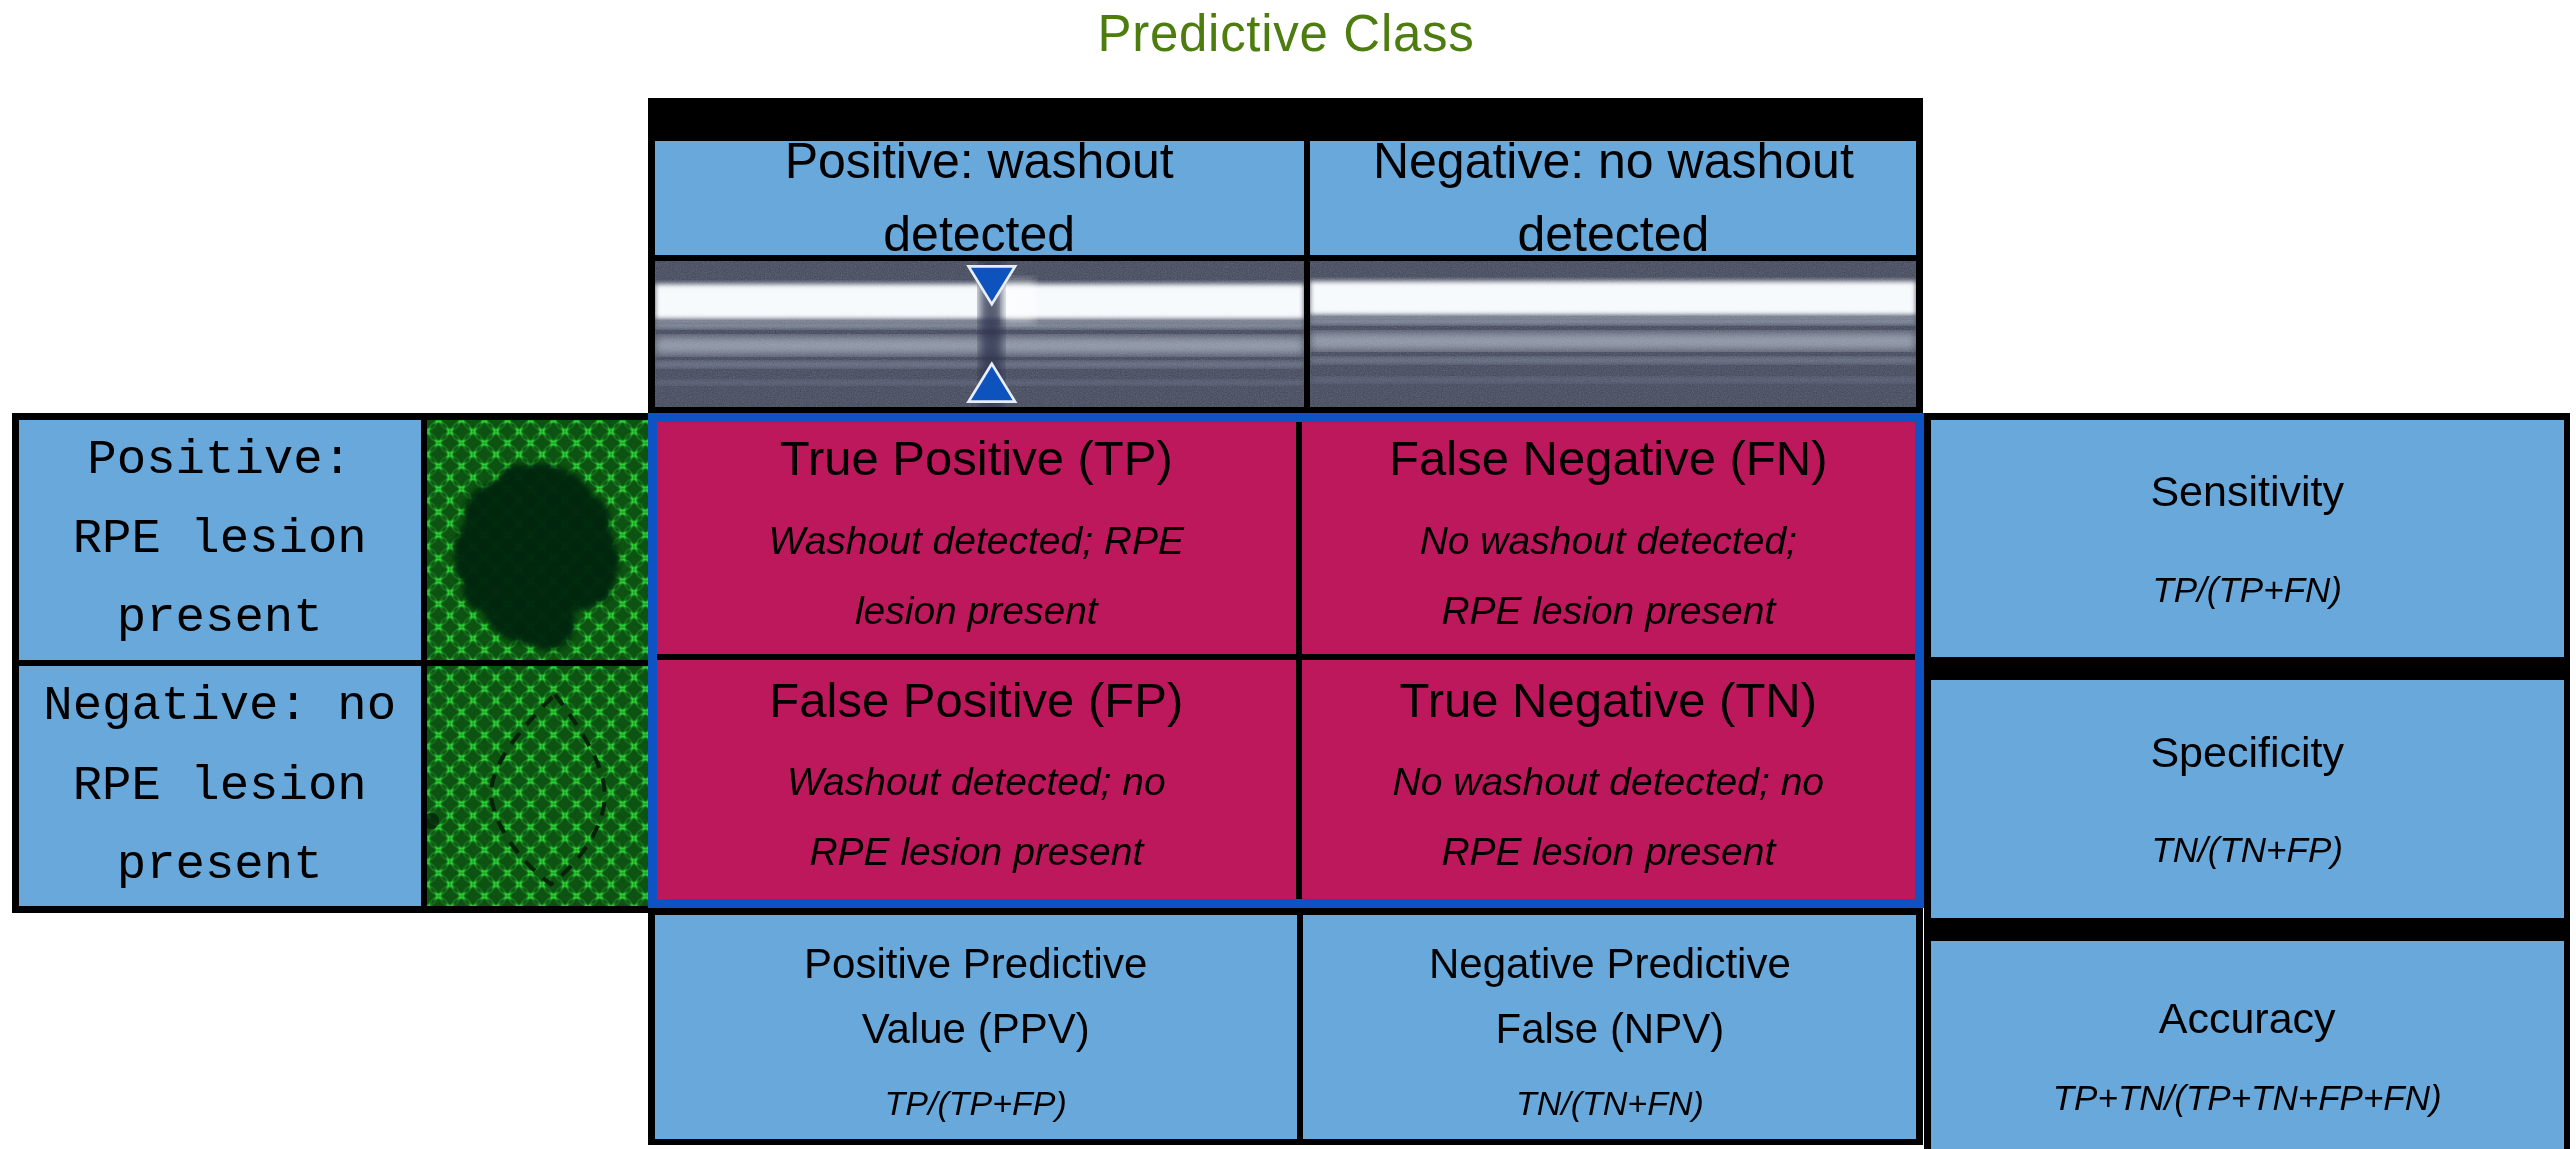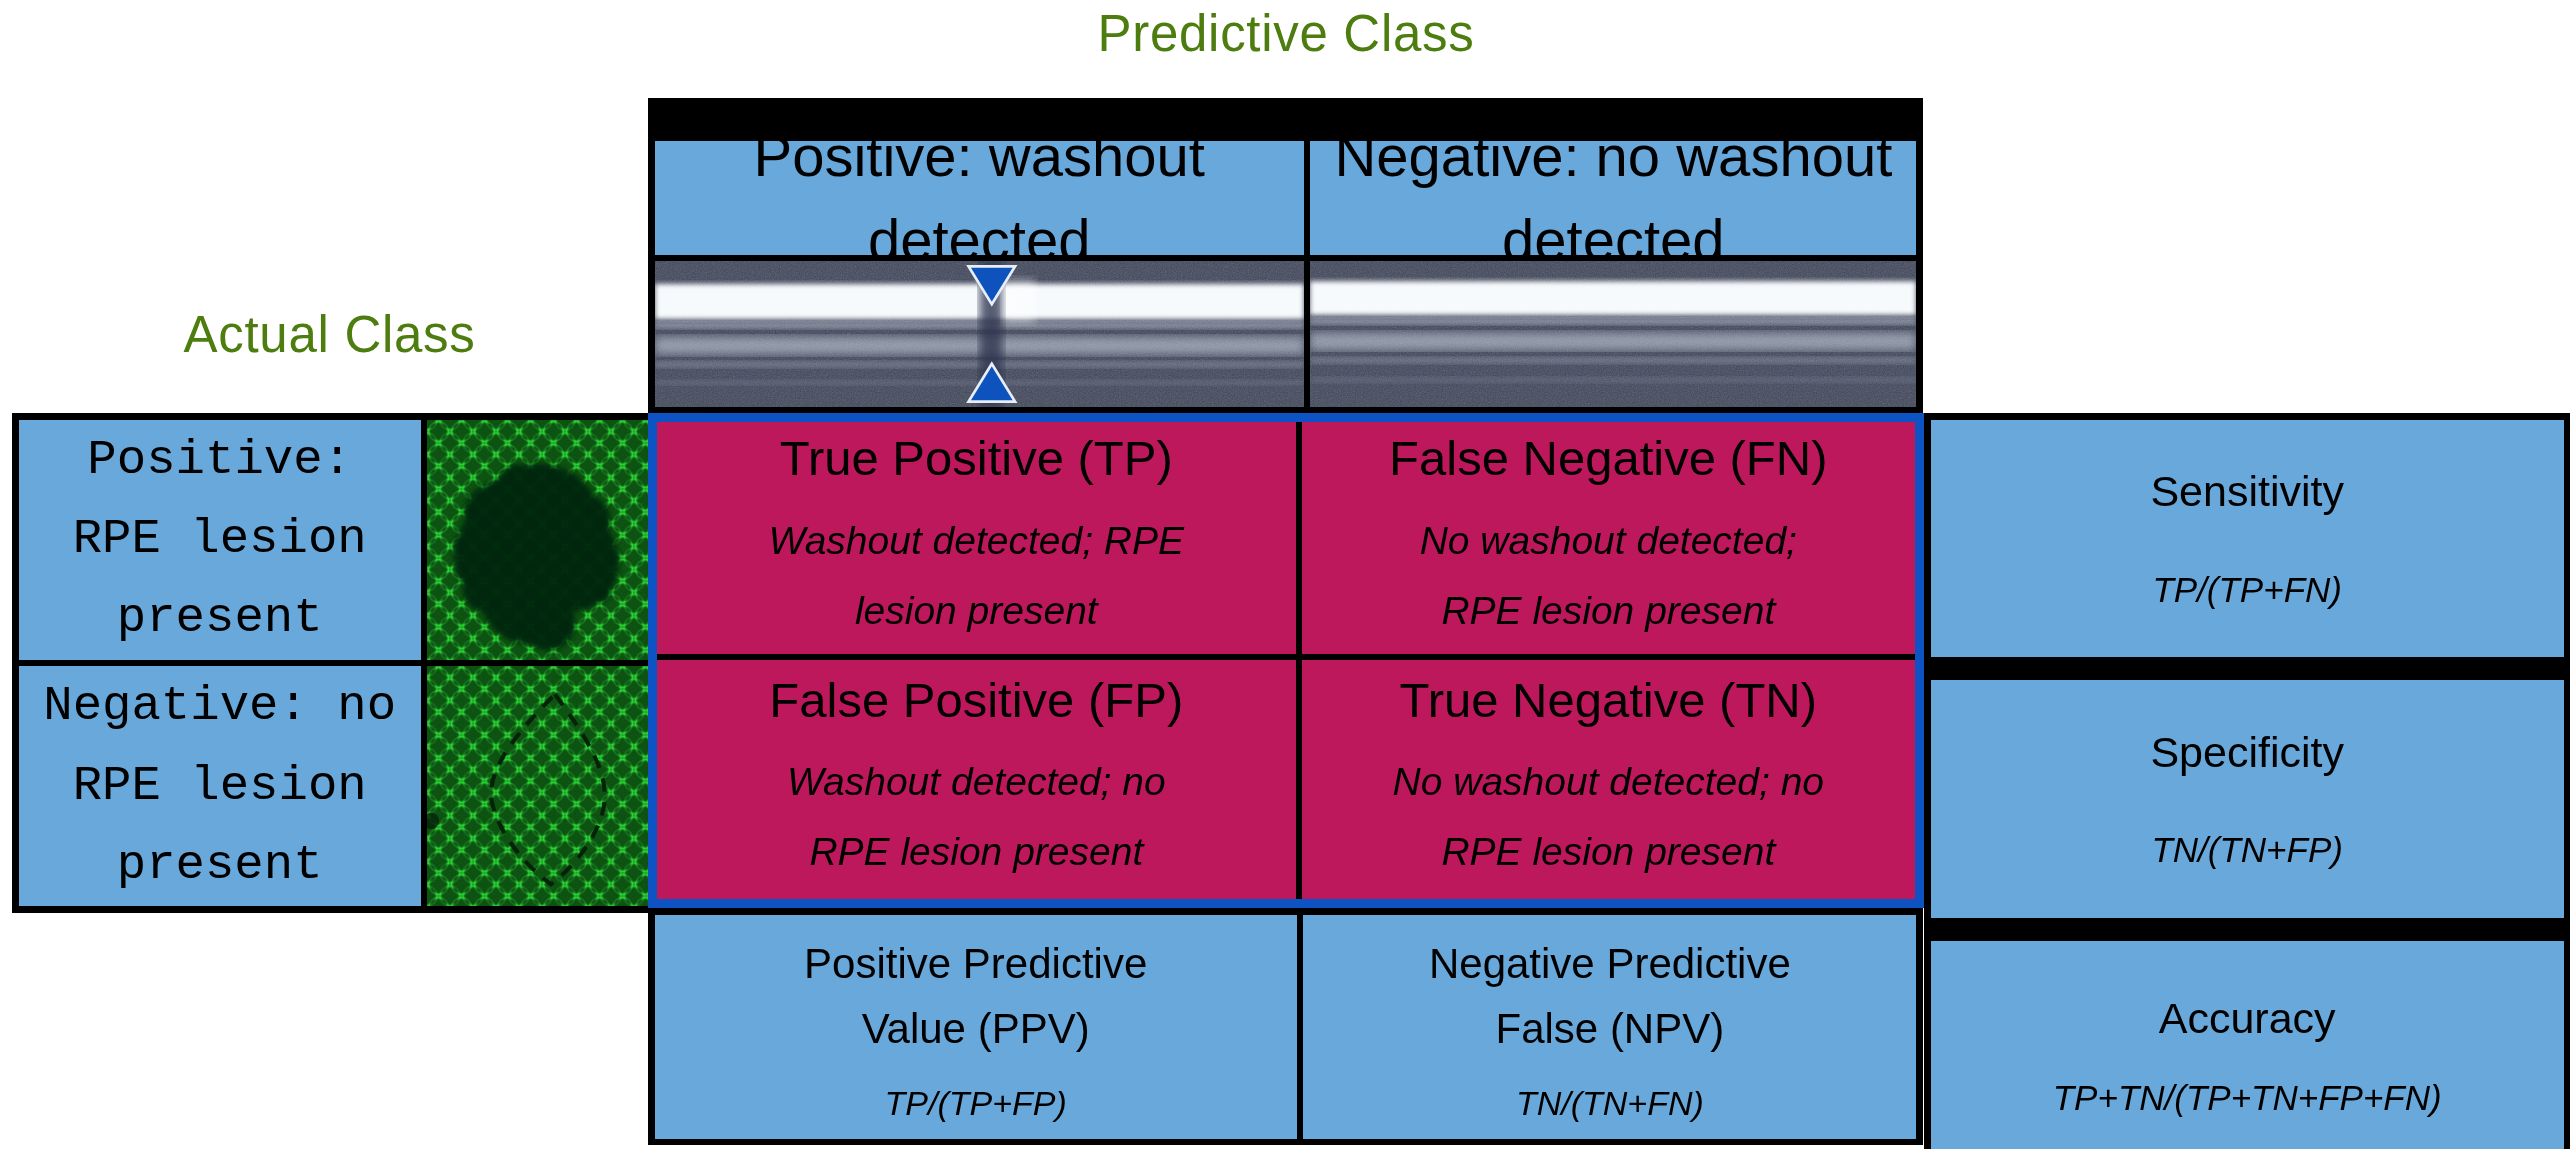--- a/index.html
+++ b/index.html
@@ -21,21 +21,21 @@
     grid-template-columns:639px 613px;grid-template-rows:232px 239px;}
   .right-block{left:1924px;top:413px;padding:6.7px;gap:23px;
     grid-template-columns:633px;grid-template-rows:237px 238px 230px;}
   .bottom-block{left:648px;top:908px;padding:6.7px;gap:6.7px;
     grid-template-columns:642px 613px;grid-template-rows:224px;}
 
   .cell{display:flex;flex-direction:column;align-items:center;justify-content:center;text-align:center;}
   .blue{background:var(--cell_blue,#69a8da);}
   .white{background:#be185d;}
 
-  .hcell{font-size:58px;line-height:1.45;white-space:pre-line;margin-top:36px;}
+  .hcell{font-size:50px;line-height:1.45;white-space:pre-line;margin-top:36px;}
   .rlabel{font-size:49px;line-height:1.62;white-space:pre-line;font-family:Liberation Mono, monospace;}
   .m-title{font-size:49px;line-height:1.2;}
   .m-desc{font-size:39px;line-height:1.8;font-style:italic;white-space:pre-line;margin-top:17.5px;}
   .metric-title{font-size:43px;line-height:1.2;}
   .metric-formula{font-size:35px;font-style:italic;margin-top:52px;}
   .b-title{font-size:42px;line-height:1.55;white-space:pre-line;}
   .b-formula{font-size:34px;font-style:italic;margin-top:23px;}
 
   .imgcell{position:relative;overflow:hidden;}
   .imgcell svg{display:block;width:100%;height:100%;}
@@ -70,21 +70,20 @@
       </filter>
     <filter id="f-blur7">
         <feGaussianBlur stdDeviation="7"></feGaussianBlur>
       </filter>
   </defs>
 </svg>
 
 <div id="fig">
 
   <div class="title pred">Predictive Class</div>
-  <div class="title act">Actual Class</div>
 
   <div class="block header-block">
     <div class="cell blue hcell">Positive: washout
 detected</div>
     <div class="cell blue hcell">Negative: no washout
 detected</div>
 
     <div class="imgcell">
       <svg viewBox="0 0 950 216" preserveAspectRatio="none">
         <rect width="950" height="216" fill="#3e4459"></rect>

